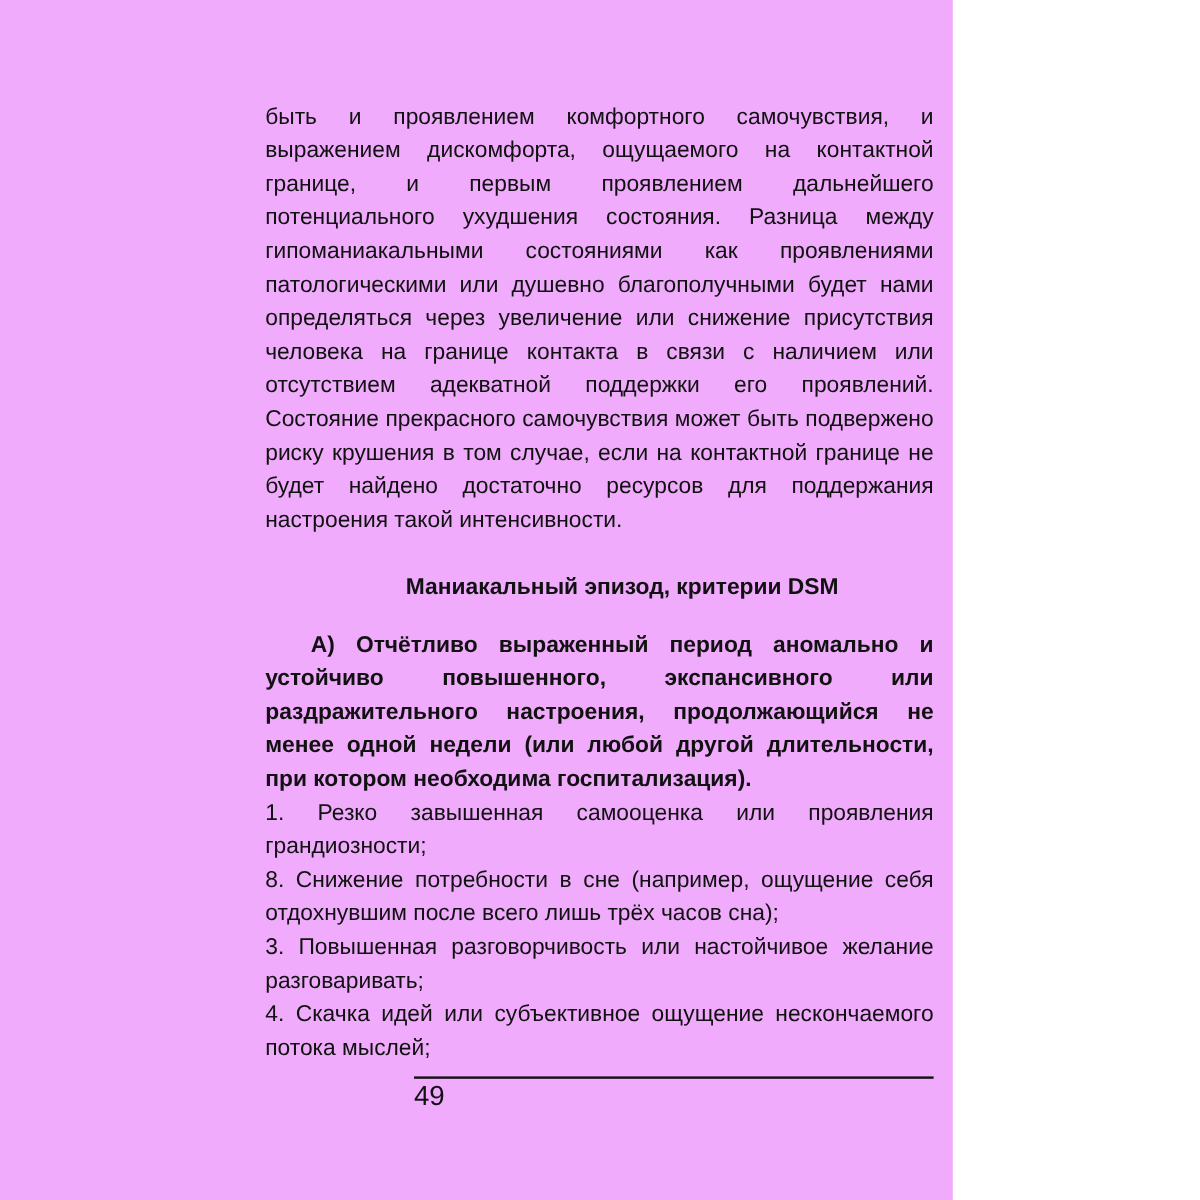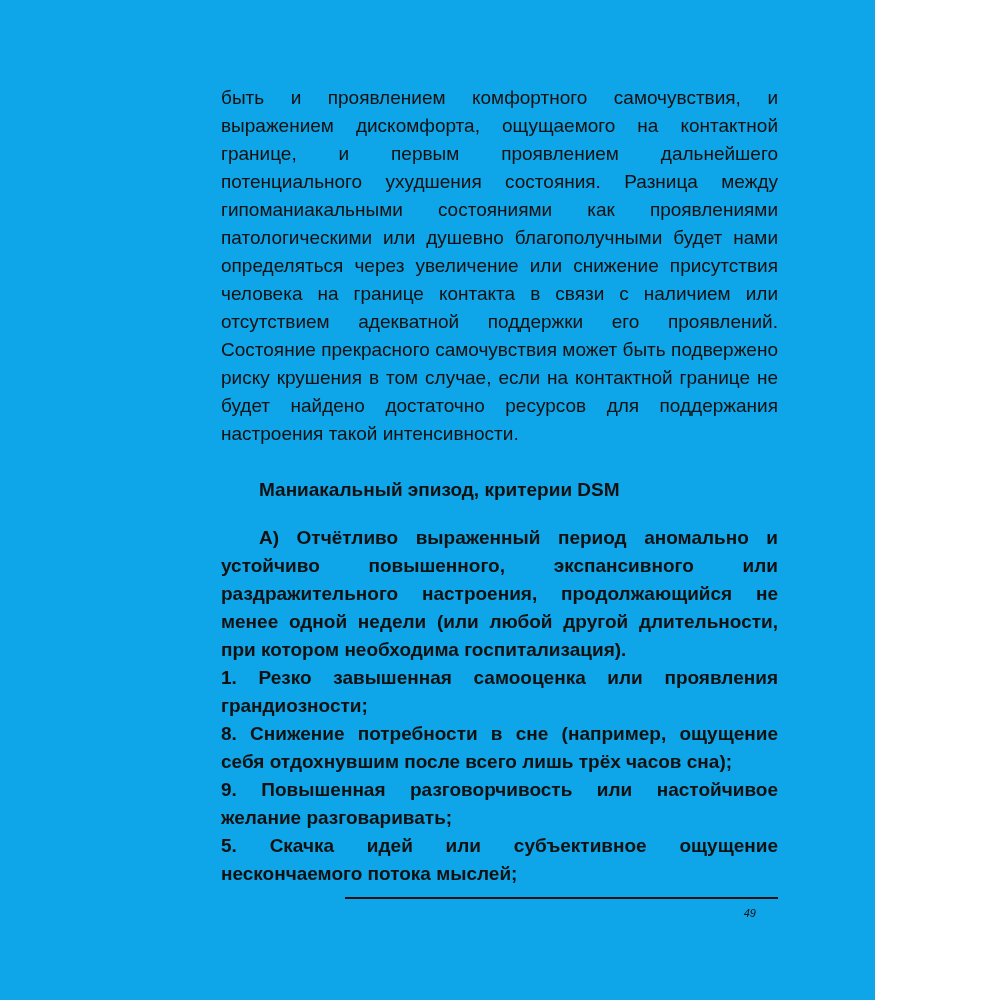--- a/index.html
+++ b/index.html
@@ -2,23 +2,23 @@
 <html><head>
 <meta charset="utf-8">
 <style>
   html, body {
     margin: 0;
     padding: 0;
     background: #ffffff;
   }
   .book-page {
     position: relative;
-    width: 875px;
+    width: 794px;
     height: 1000px;
-    background: #0ea5e9;
+    background: #f0abfc;
     overflow: hidden;
     font-family: "Liberation Sans", "DejaVu Sans", sans-serif;
     color: #111111;
   }
   .text-block {
     position: absolute;
     left: 221px;
     top: 84px;
     width: 557px;
     font-size: 19px;
@@ -30,72 +30,70 @@
   }
   .para.indent {
     text-indent: 38px;
     font-weight: bold;
   }
   .section-heading {
     margin: 28px 0 20px 0;
     padding-left: 38px;
     font-weight: bold;
     font-size: 19px;
-    text-align: left;
+    text-align: center;
   }
   .criteria-list {
     margin: 0;
     padding: 0;
     list-style: none;
   }
   .criteria-list li {
     margin: 0;
     text-align: justify;
-    font-weight: bold;
   }
   .footer {
     position: absolute;
     left: 345px;
     top: 897px;
     width: 433px;
   }
   .footer-divider {
     border: none;
     border-top: 2px solid #111111;
     margin: 0;
   }
   .page-number {
-    text-align: right;
+    text-align: left;
     padding-right: 22px;
-    font-size: 11px;
+    font-size: 23px;
     line-height: 24px;
     margin-top: 2px;
     color: #111111;
-    font-style: italic;
   }
 </style>
 </head>
 <body>
 
 <div class="book-page">
 
   <div class="text-block">
 
     <p class="para">быть и проявлением комфортного самочувствия, и выражением дискомфорта, ощущаемого на контактной границе, и первым проявлением дальнейшего потенциального ухудшения состояния. Разница между гипоманиакальными состояниями как проявлениями патологическими или душевно благополучными будет нами определяться через увеличение или снижение присутствия человека на границе контакта в связи с наличием или отсутствием адекватной поддержки его проявлений. Состояние прекрасного самочувствия может быть подвержено риску крушения в том случае, если на контактной границе не будет найдено достаточно ресурсов для поддержания настроения такой интенсивности.</p>
 
     <h2 class="section-heading">Маниакальный эпизод, критерии DSM</h2>
 
     <p class="para indent">А) Отчётливо выраженный период аномально и устойчиво повышенного, экспансивного или раздражительного настроения, продолжающийся не менее одной недели (или любой другой длительности, при котором необходима госпитализация).</p>
 
 
     <ul class="criteria-list">
       <li>1. Резко завышенная самооценка или проявления грандиозности;</li>
       <li>8. Снижение потребности в сне (например, ощущение себя отдохнувшим после всего лишь трёх часов сна);</li>
-      <li>9. Повышенная разговорчивость или настойчивое желание разговаривать;</li>
-      <li>5. Скачка идей или субъективное ощущение нескончаемого потока мыслей;</li>
+      <li>3. Повышенная разговорчивость или настойчивое желание разговаривать;</li>
+      <li>4. Скачка идей или субъективное ощущение нескончаемого потока мыслей;</li>
 
     </ul>
 
   </div>
 
   <div class="footer">
     <hr class="footer-divider">
     <div class="page-number">49</div>
   </div>
 

